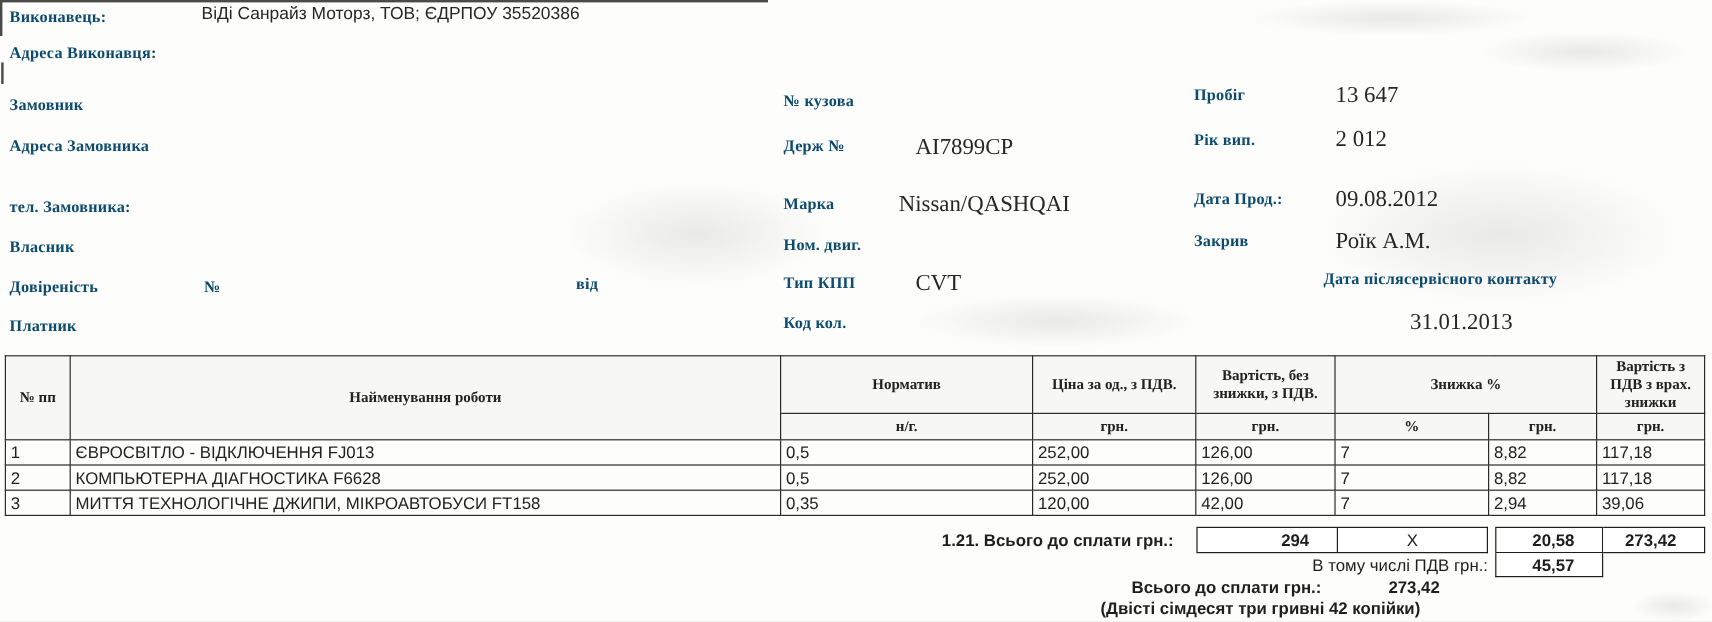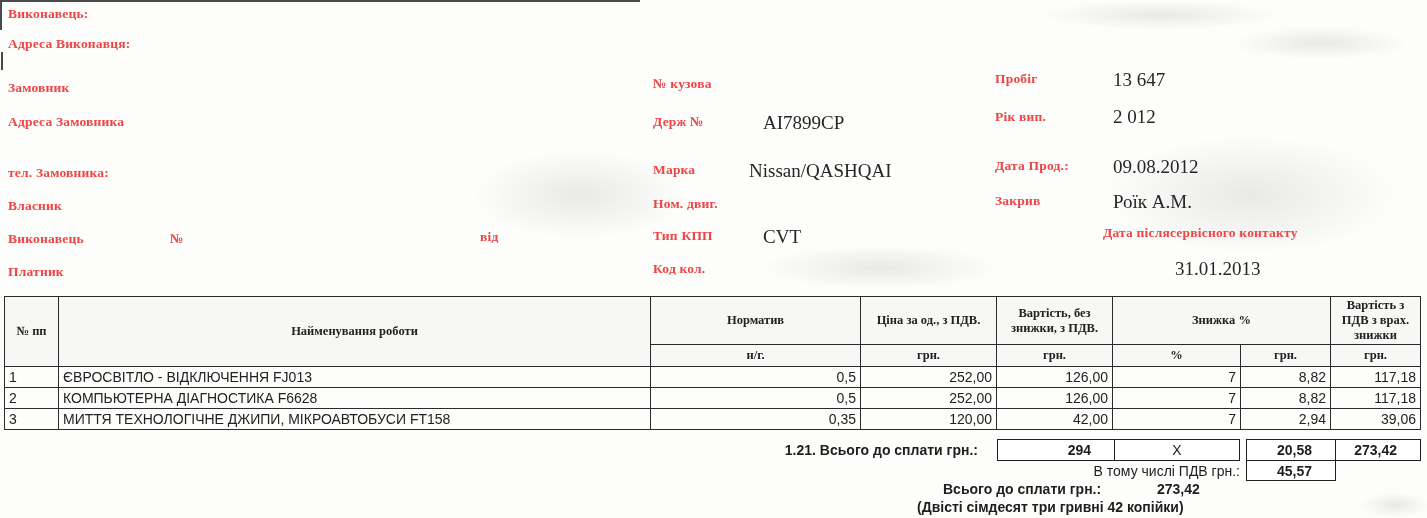--- a/index.html
+++ b/index.html
@@ -5,21 +5,21 @@
   * { box-sizing: border-box; }
   html,body { margin:0; padding:0; background:#e8e8e8; }
   .page {
     position:relative; width:1427px; height:518px;
     background:#fdfdfc; overflow:hidden;
     font-family:"Liberation Sans", sans-serif; color:#1c1c1c;
   }
   
   .lbl {
     position:absolute; font-family:"Liberation Serif", serif;
-    font-weight:bold; font-size:13.5px; color:#ef4444; white-space:nowrap;
+    font-weight:bold; font-size:13.5px; color:#0c4a6e; white-space:nowrap;
     letter-spacing:0.2px;
   }
   
   .val-sans { position:absolute; font-size:14.5px; color:#262626; white-space:nowrap; }
   
   .val-serif {
     position:absolute; font-family:"Liberation Serif", serif;
     font-size:19px; color:#262626; white-space:nowrap;
   }
   
@@ -40,21 +40,21 @@
     font-size:12.5px; line-height:1.2; text-align:center; color:#222;
     background:#f7f7f5;
   }
   tr.hmain { height:44px; }
   tr.hunit { height:22px; }
   tr.hunit th { font-family:"Liberation Sans", sans-serif; font-weight:normal; font-size:13px; }
   tr.datarow { height:21px; }
   tr.datarow td { font-size:14px; color:#222; }
   td.c-num  { text-align:left; padding-left:3px; }
   td.c-name { text-align:left; white-space:nowrap; }
-  td.r { text-align:right; padding-right:5px; }
+  td.r { text-align:left; padding-right:5px; }
 
   
   .tot-label { position:absolute; font-size:14px; color:#1e1e1e; white-space:nowrap; }
   .bold { font-weight:bold; }
   .tbox {
     position:absolute; border:1.7px solid #1f1f1f; font-size:14px; font-weight:bold;
     display:flex; align-items:center; justify-content:flex-end;
     padding:0 23px; color:#1e1e1e; background:#fff;
   }
   .tbox.center { justify-content:center; padding:0; font-weight:normal; }
@@ -70,27 +70,28 @@
   <div class="artifact" style="left:0;top:0;width:2px;height:30px;"></div>
   <div class="artifact" style="left:1px;top:52px;width:1.5px;height:18px;"></div>
   <div class="smudge" style="left:1040px;top:0;width:240px;height:30px;"></div>
   <div class="smudge" style="left:1230px;top:26px;width:180px;height:34px;"></div>
   <div class="smudge" style="left:1100px;top:135px;width:300px;height:120px;"></div>
   <div class="smudge" style="left:470px;top:150px;width:220px;height:90px;"></div>
   <div class="smudge" style="left:760px;top:245px;width:240px;height:45px;"></div>
   <div class="smudge" style="left:1360px;top:492px;width:70px;height:26px;"></div>
 
   <span class="lbl" style="left:8px;top:6px;">Виконавець:</span>
+  <span class="val-sans" style="left:168px;top:4px;">ВіДі Санрайз Моторз, ТОВ; ЄДРПОУ 35520386</span>
   <span class="lbl" style="left:8px;top:36px;">Адреса Виконавця:</span>
 
   <span class="lbl" style="left:8px;top:80px;">Замовник</span>
   <span class="lbl" style="left:8px;top:114px;">Адреса Замовника</span>
   <span class="lbl" style="left:8px;top:165px;">тел. Замовника:</span>
   <span class="lbl" style="left:8px;top:198px;">Власник</span>
-  <span class="lbl" style="left:8px;top:231px;">Виконавець</span>
+  <span class="lbl" style="left:8px;top:231px;">Довіреність</span>
   <span class="lbl" style="left:170px;top:231px;">№</span>
   <span class="lbl" style="left:480px;top:229px;">від</span>
   <span class="lbl" style="left:8px;top:264px;">Платник</span>
 
   <span class="lbl" style="left:653px;top:76px;">№ кузова</span>
   <span class="lbl" style="left:653px;top:114px;">Держ №</span>
   <span class="val-serif" style="left:763px;top:112px;">AI7899CP</span>
   <span class="lbl" style="left:653px;top:162px;">Марка</span>
   <span class="val-serif" style="left:749px;top:160px;">Nissan/QASHQAI</span>
   <span class="lbl" style="left:653px;top:196px;">Ном. двиг.</span>

